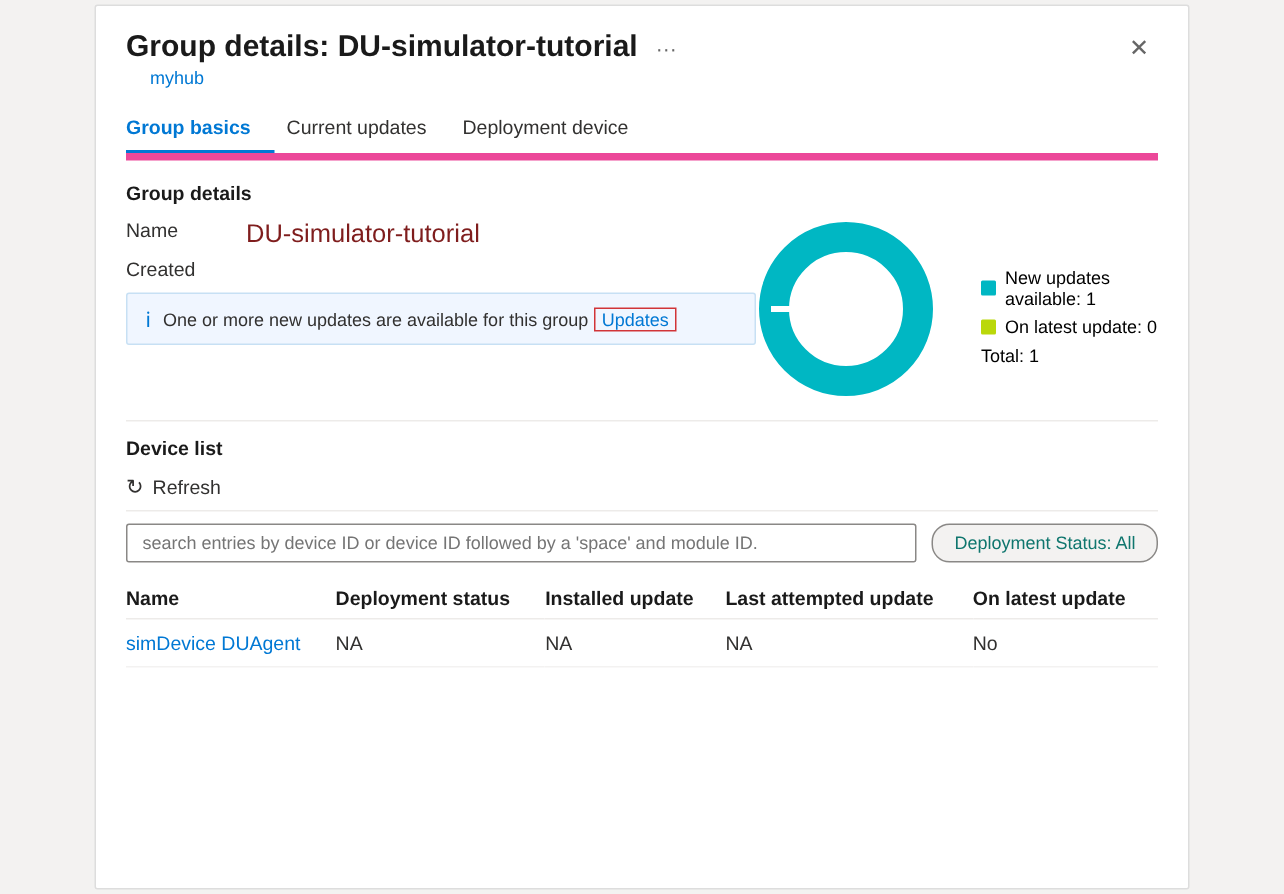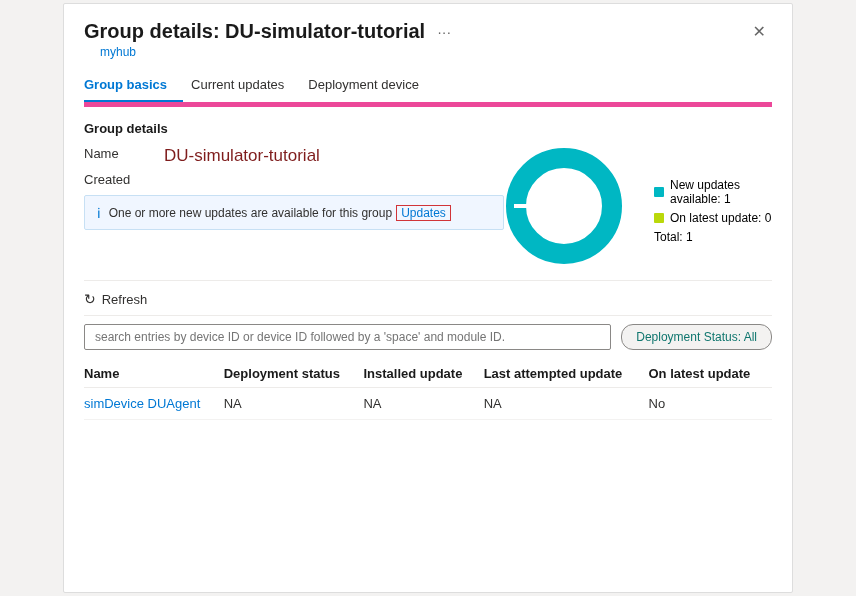--- a/index.html
+++ b/index.html
@@ -318,20 +318,21 @@
             </div>
             <div class="total-text">Total: 1</div>
           </div>
         </div>
       </div>
 
     </div>
 
     <hr class="divider">
 
+    <div class="section-title">Device list</div>
 
     <button class="refresh-btn">
       <span style="font-size:14px;">↻</span>
       <span>Refresh</span>
     </button>
 
     <hr class="divider" style="margin:8px 0;">
 
     <div class="search-filter-row">
       <input class="search-input" type="text" placeholder="search entries by device ID or device ID followed by a 'space' and module ID." style="">

